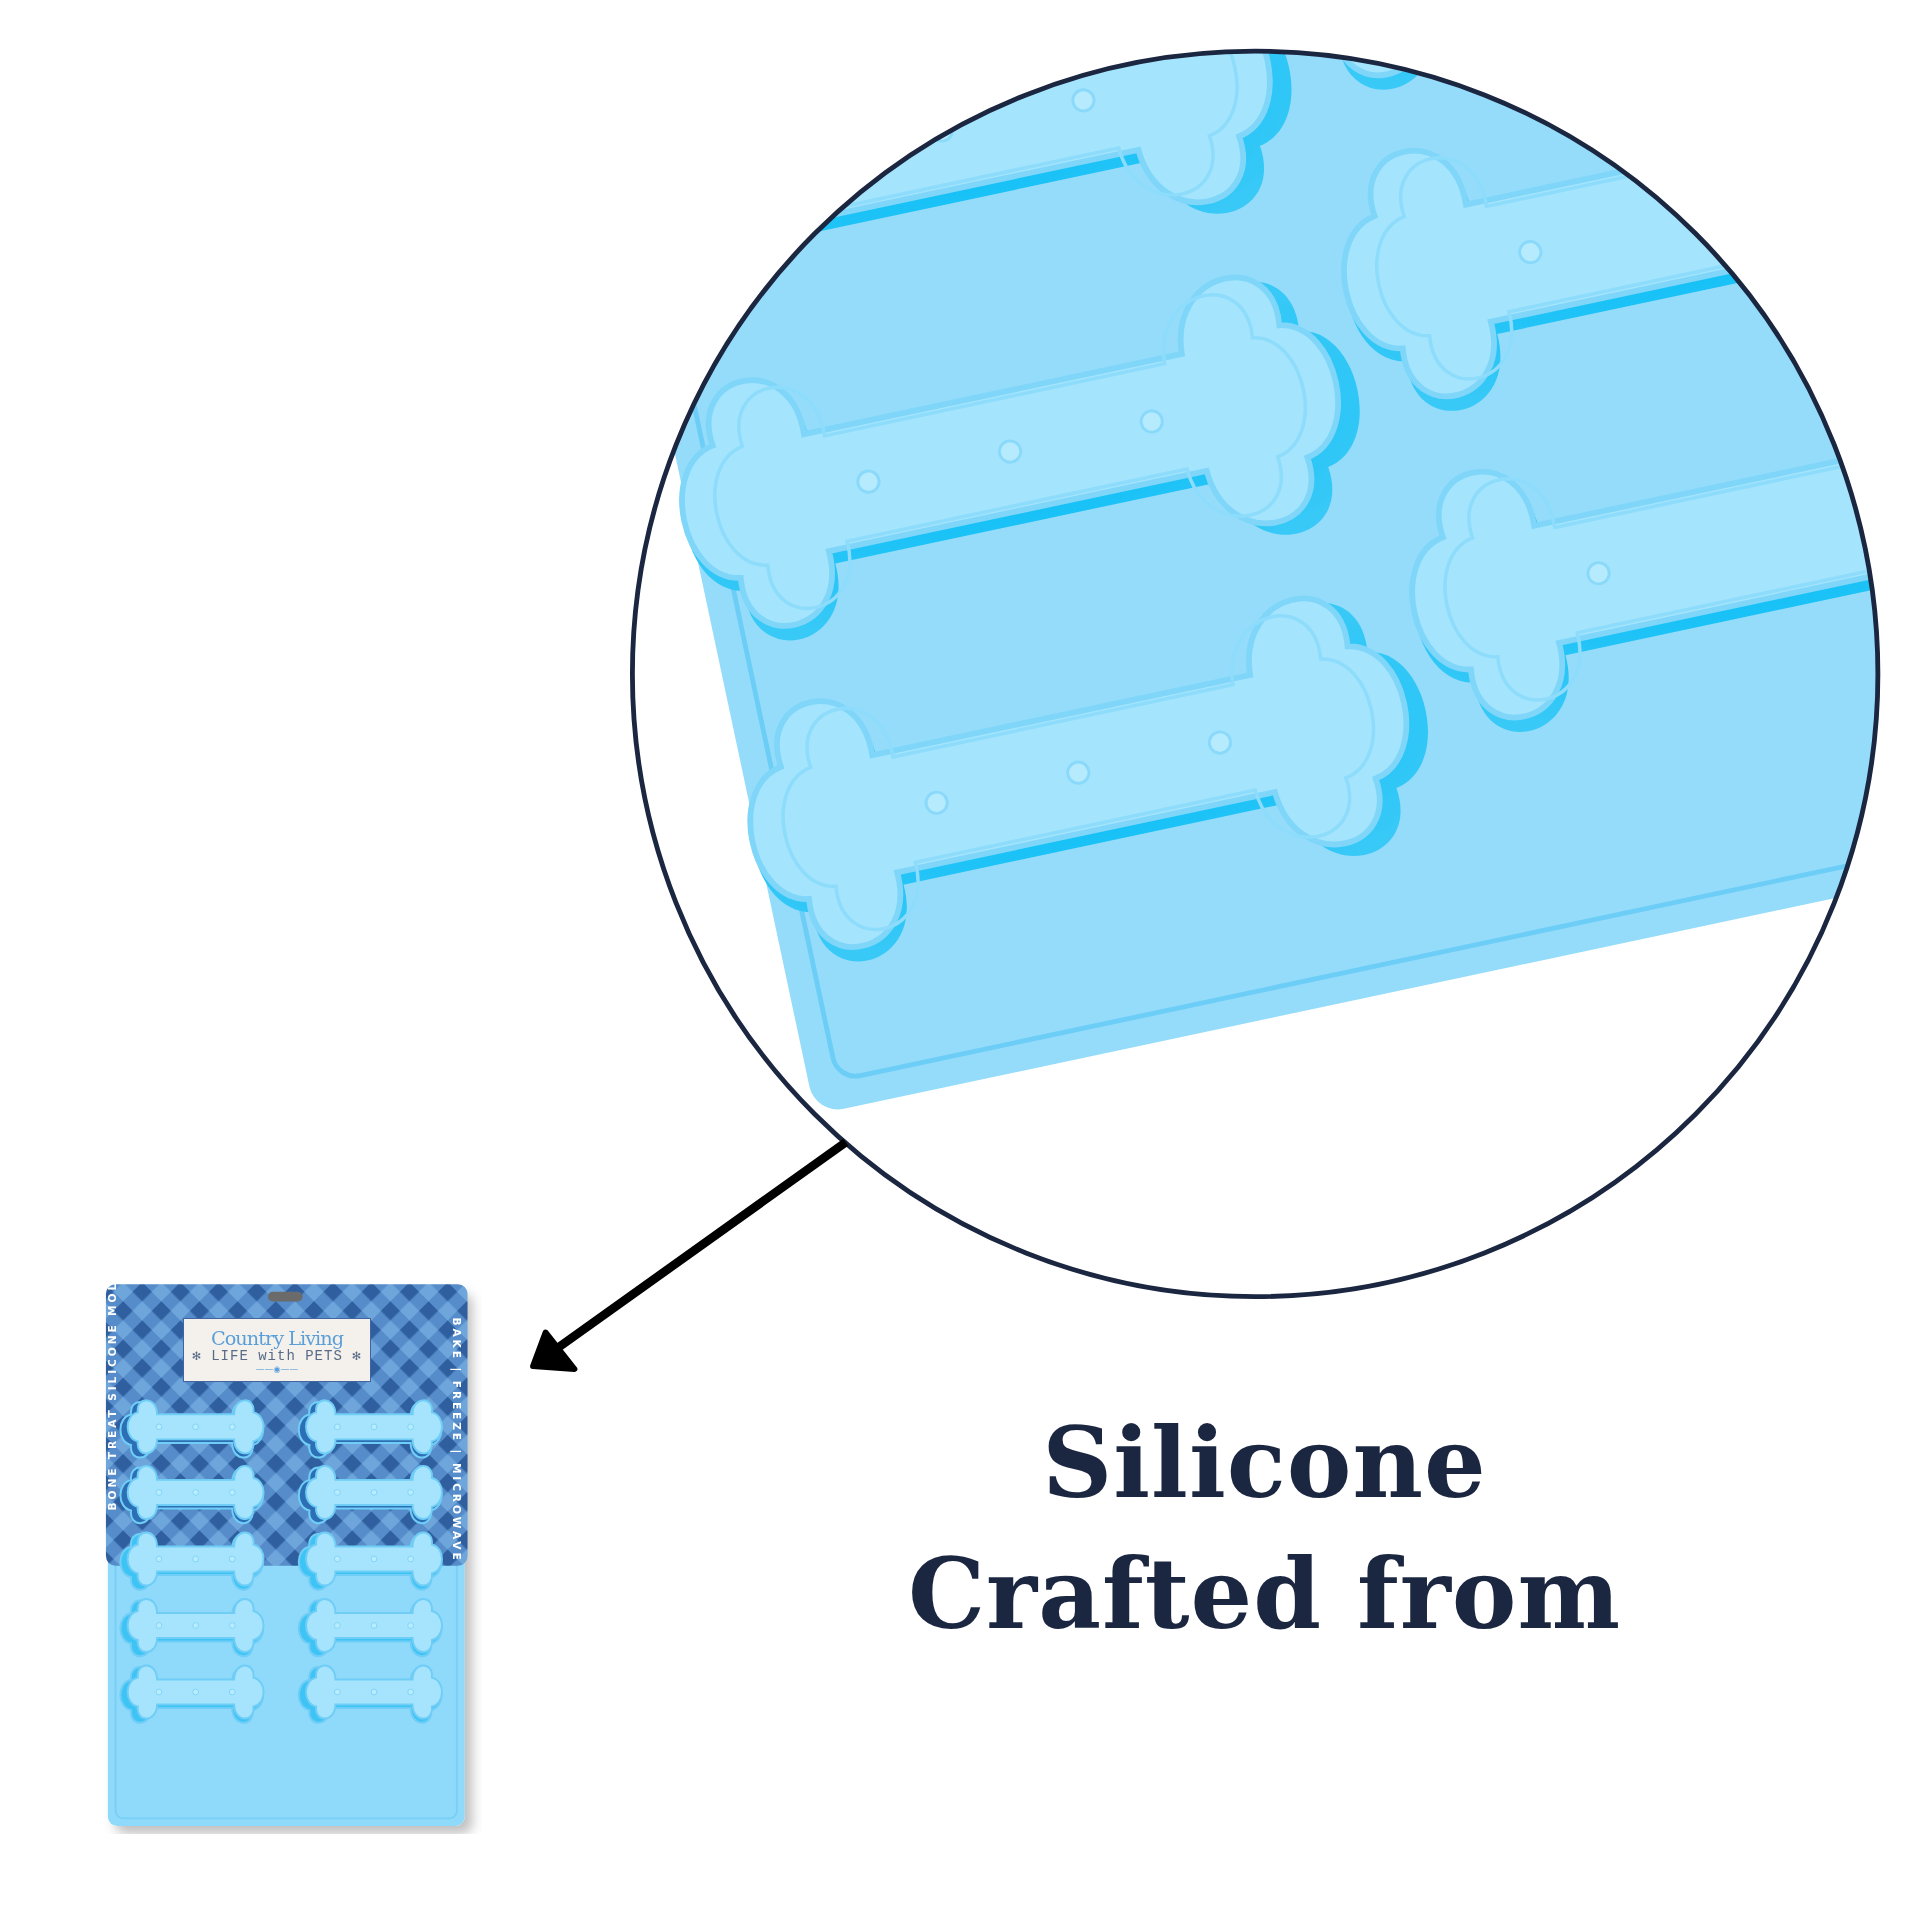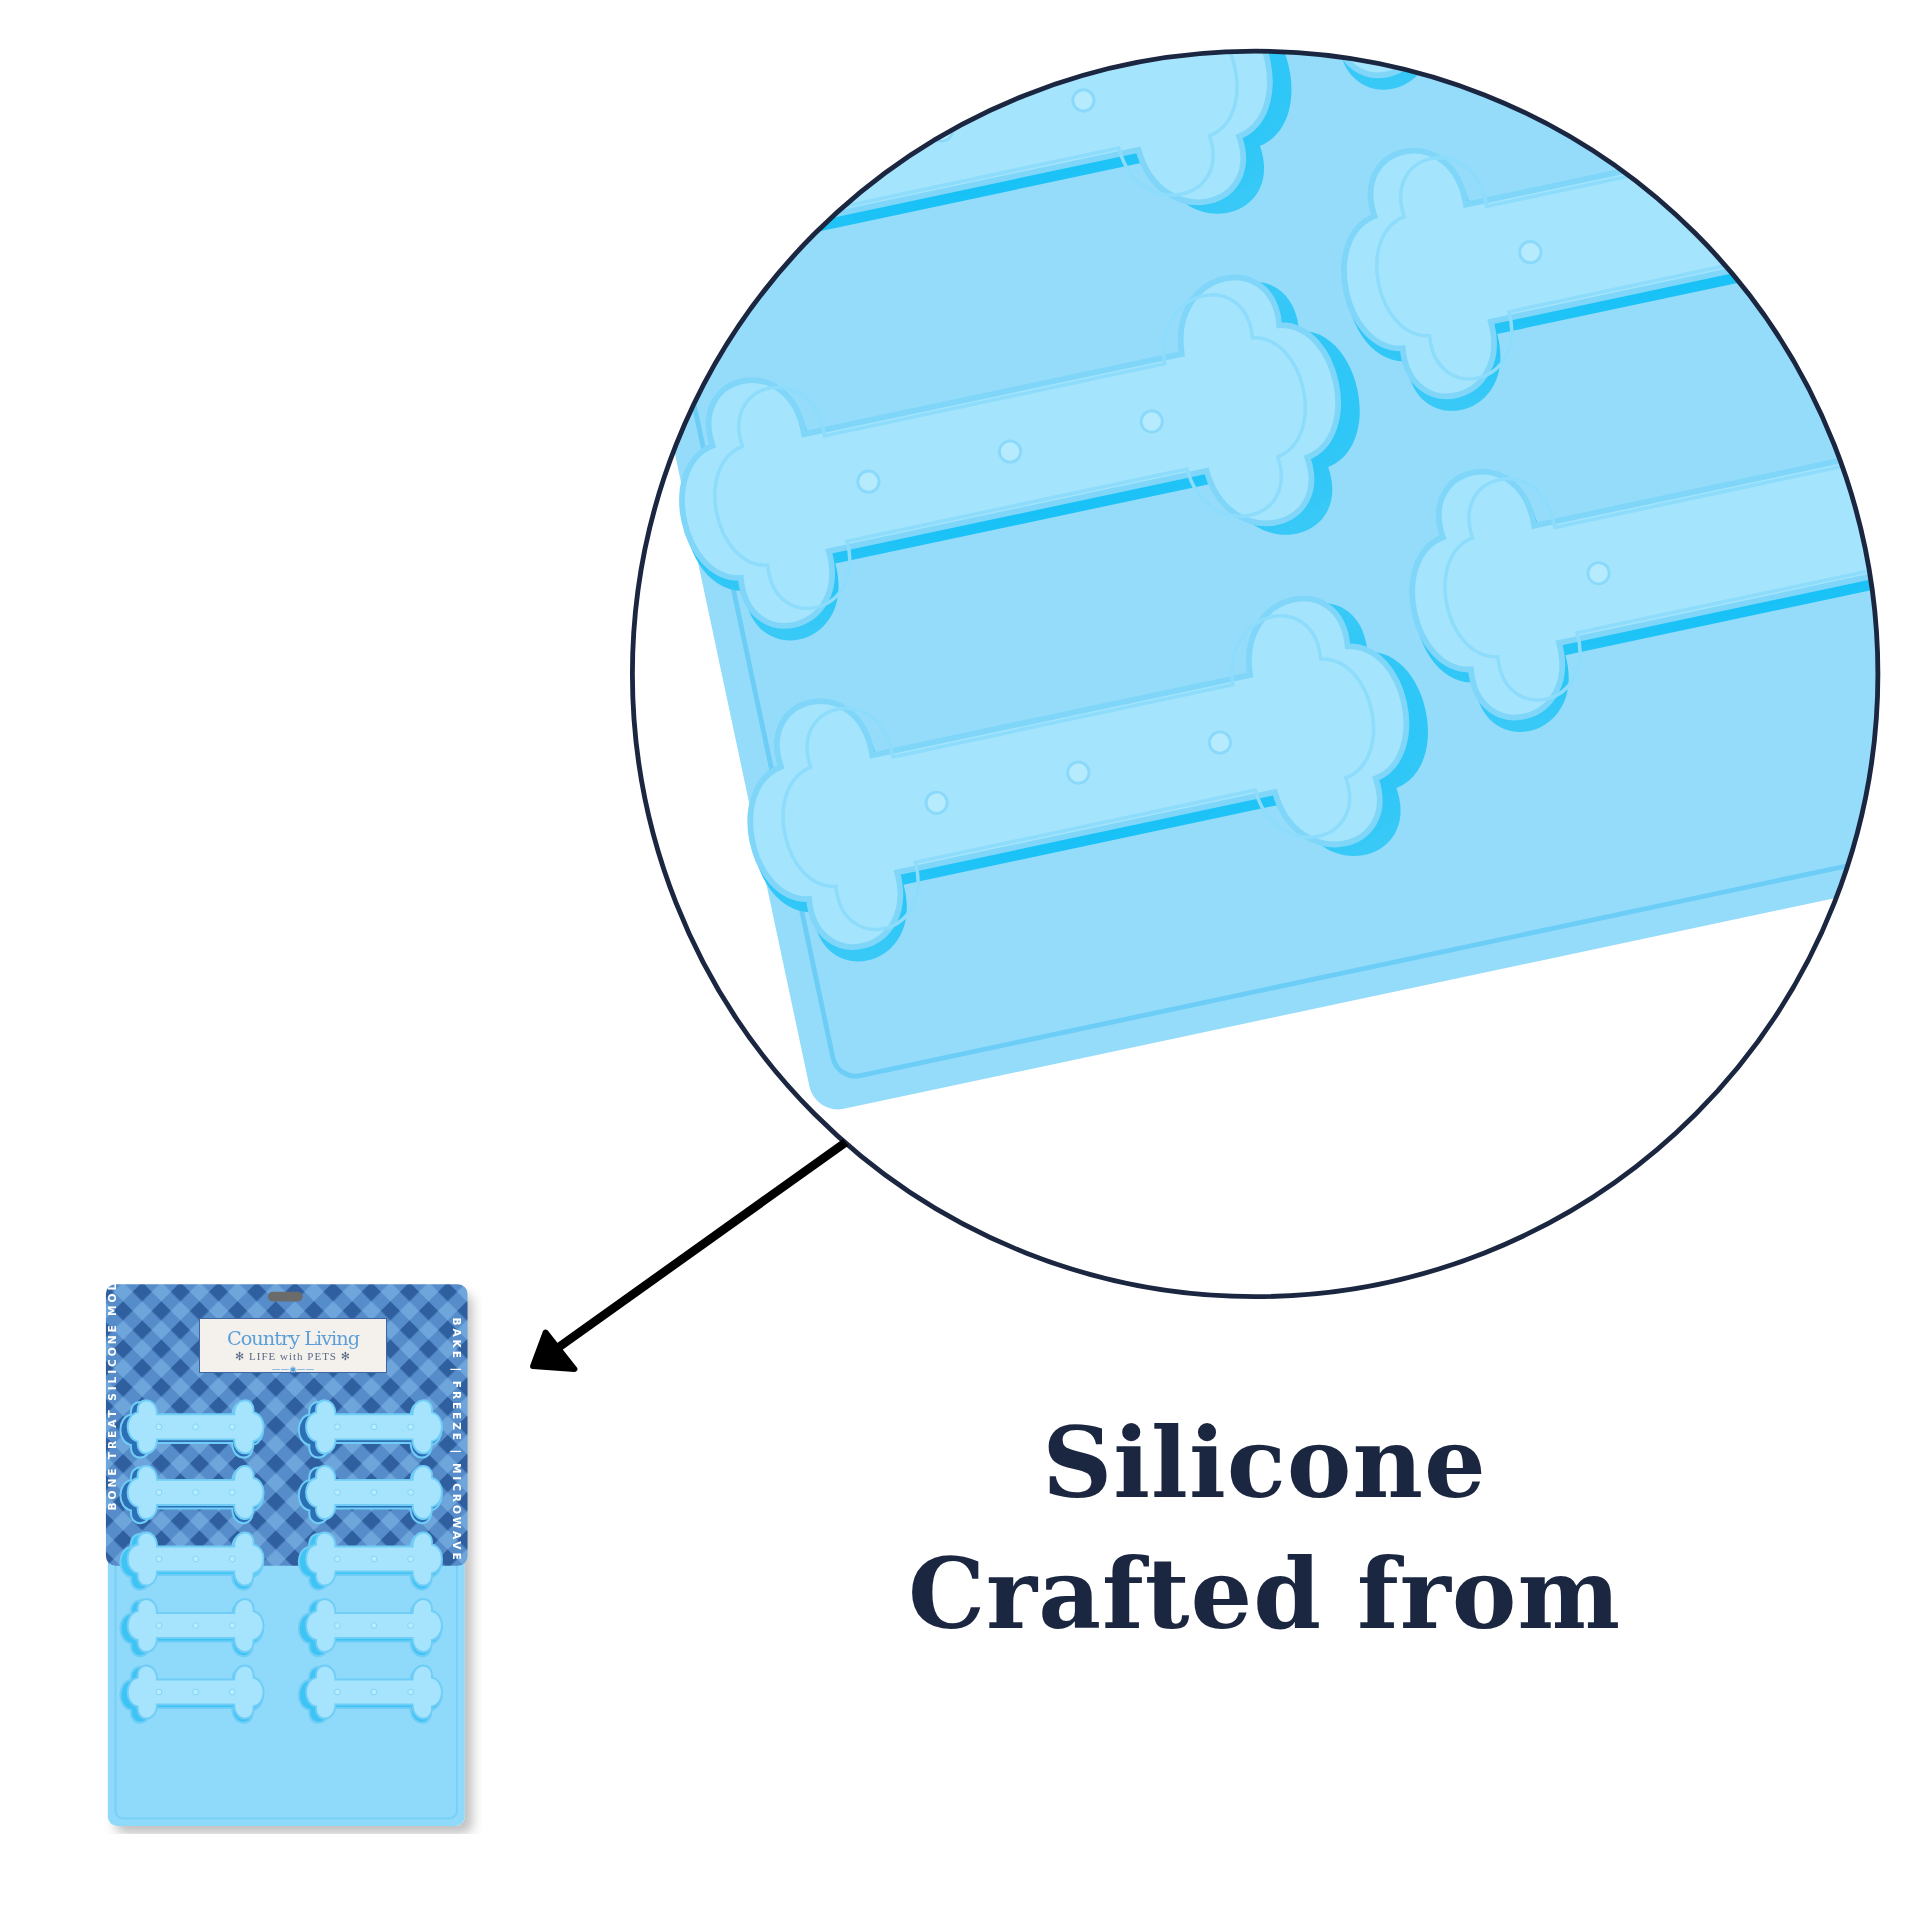--- a/index.html
+++ b/index.html
@@ -5,24 +5,24 @@
   html,body{margin:0;padding:0;background:#ffffff;}
   body{width:1931px;height:1931px;position:relative;overflow:hidden;font-family:"DejaVu Serif",serif;}
   .abs{position:absolute;}
   #zoom-circle{left:0;top:0;width:1931px;height:1931px;}
   #headline{left:830px;top:1398px;width:869px;text-align:center;color:#1b2640;
     font-family:"DejaVu Serif",serif;font-weight:bold;font-size:97px;line-height:131px;letter-spacing:1px;}
   #headline span{display:block;}
   #product{left:104px;top:1282px;width:378px;height:552px;}
   .card-text-v{position:absolute;color:#ffffff;font-family:"DejaVu Sans",sans-serif;font-weight:bold;
     font-size:10.6px;letter-spacing:2.9px;white-space:nowrap;}
-  .brand{position:absolute;left:79px;top:36px;width:188px;height:55px;background:#f4f1ec;
-    border:1.9px solid #3f64a0;box-sizing:border-box;text-align:center;margin-left:16px;}
+  .brand{position:absolute;left:79px;top:36px;width:188px;height:64px;background:#f4f1ec;
+    border:1.9px solid #3f64a0;box-sizing:border-box;text-align:center;}
   .brand-title{font-family:"DejaVu Serif",serif;color:#5b9fd9;font-size:19.3px;line-height:23px;margin-top:7.7px;letter-spacing:-1px;}
-  .brand-sub{font-family:Liberation Serif, serif;color:#586a86;font-size:11px;line-height:13.5px;letter-spacing:1px;}
+  .brand-sub{font-family:Liberation Mono, monospace;color:#586a86;font-size:14px;line-height:13.5px;letter-spacing:1px;}
   .brand-rule{font-family:"DejaVu Sans",sans-serif;color:#5b9fd9;font-size:8.7px;line-height:13.5px;}
 </style>
 </head>
 <body>
 
 <svg id="zoom-circle" class="abs" viewBox="0 0 2000 2000" xmlns="http://www.w3.org/2000/svg">
   <defs>
     <clipPath id="circ">
       <circle cx="1300" cy="698" r="645"></circle>
     </clipPath>

